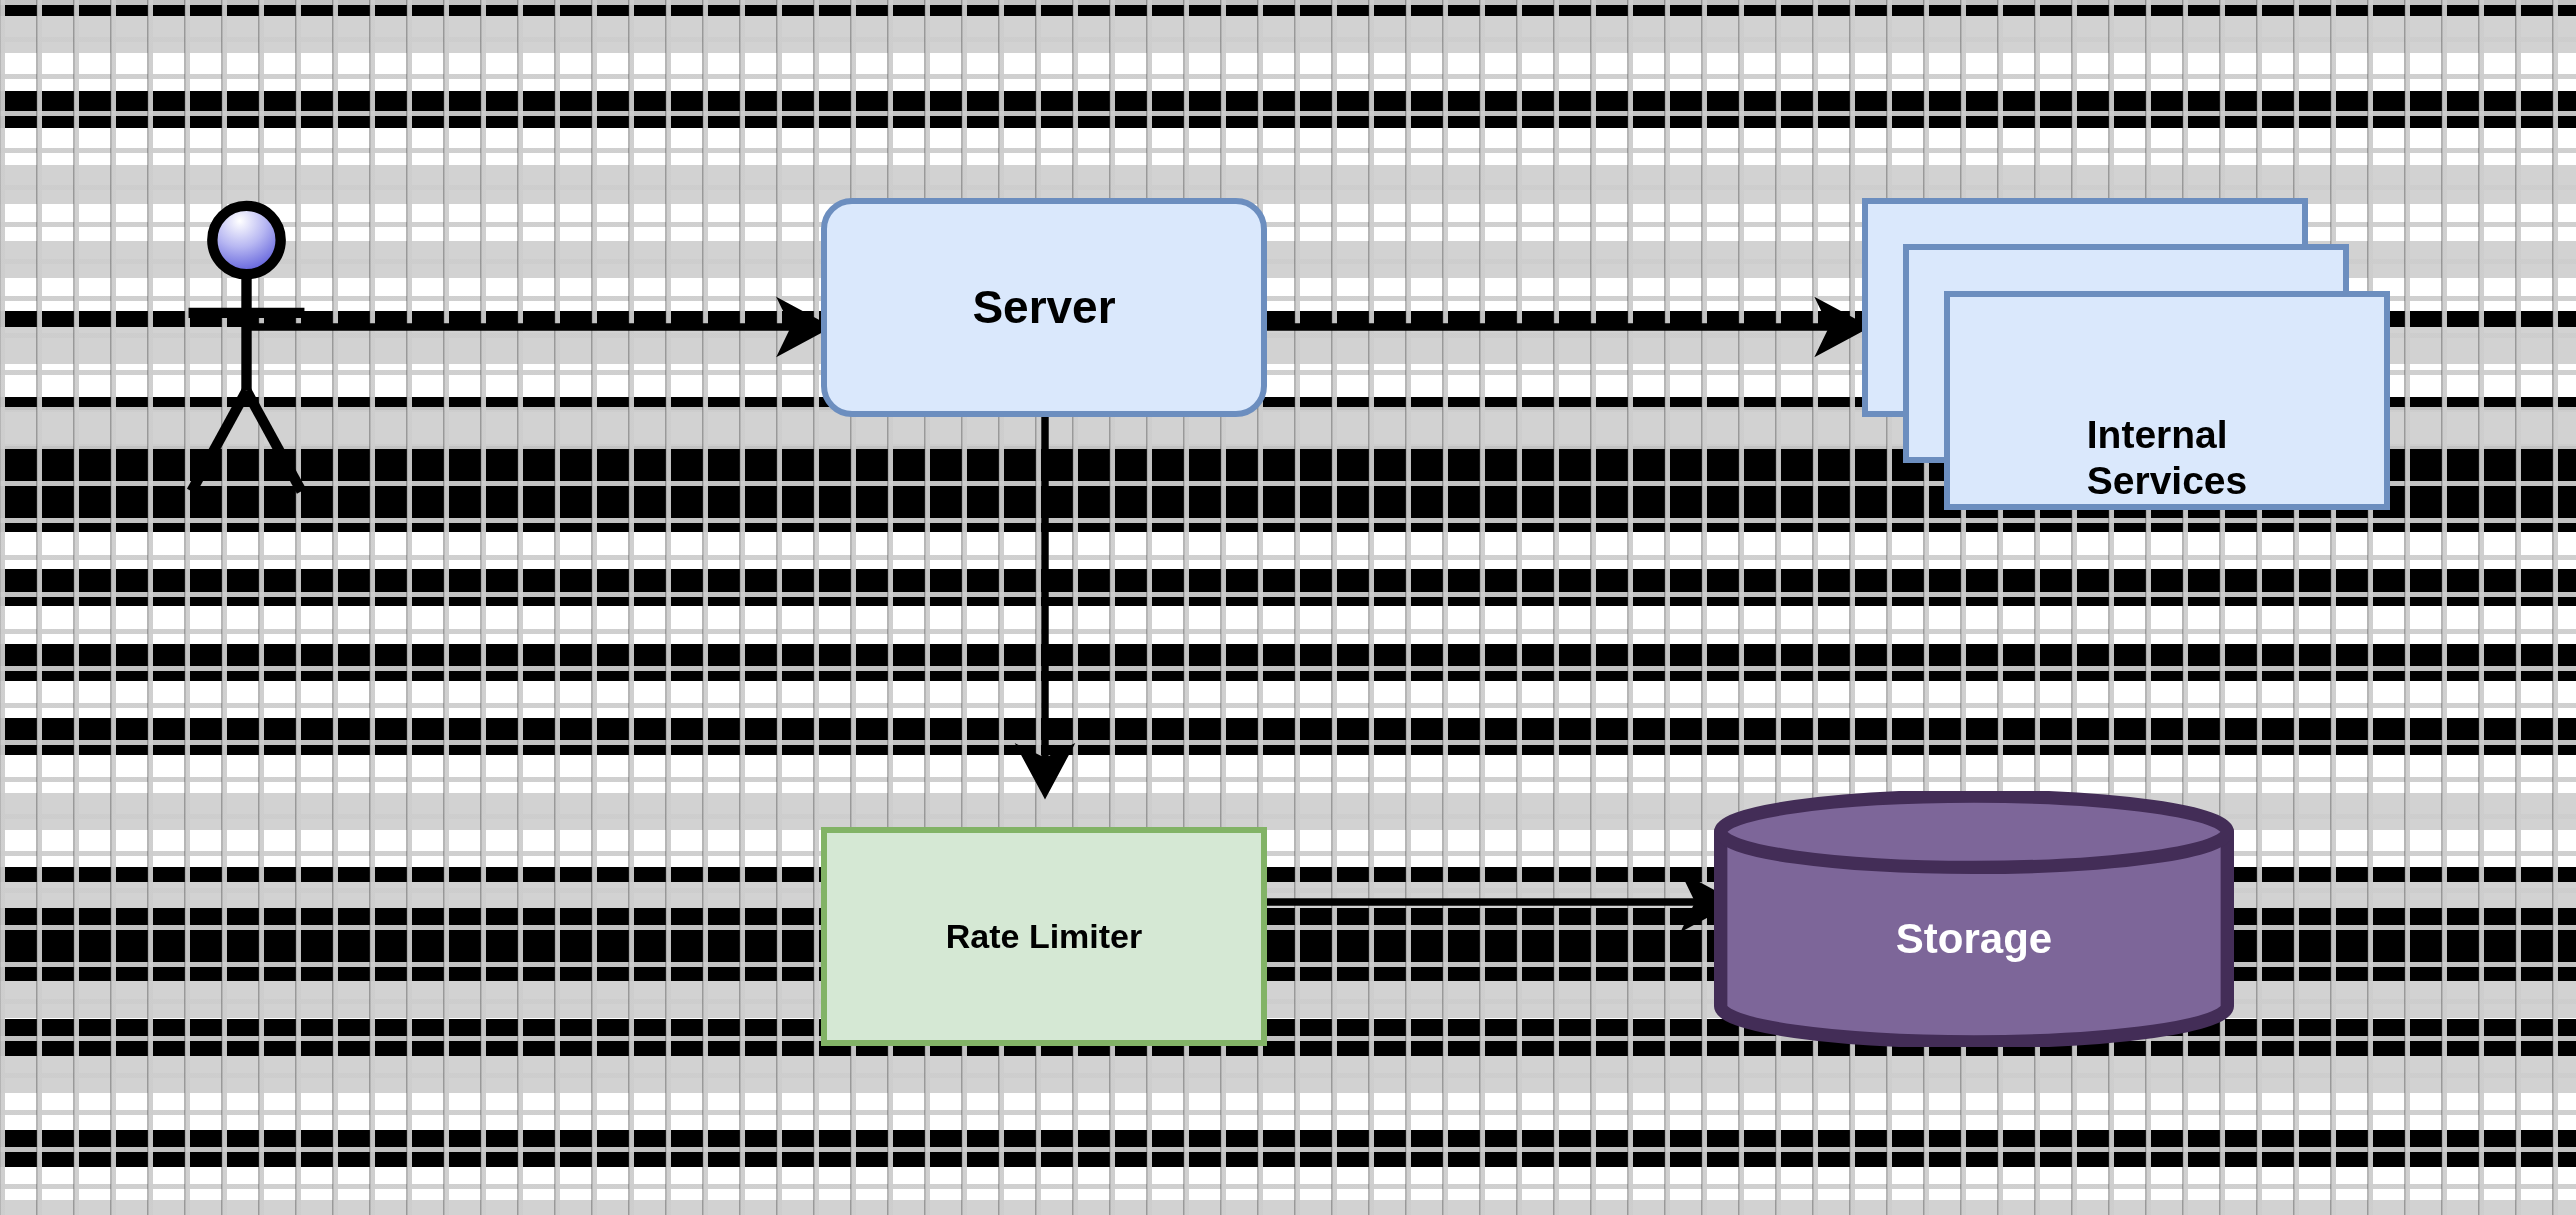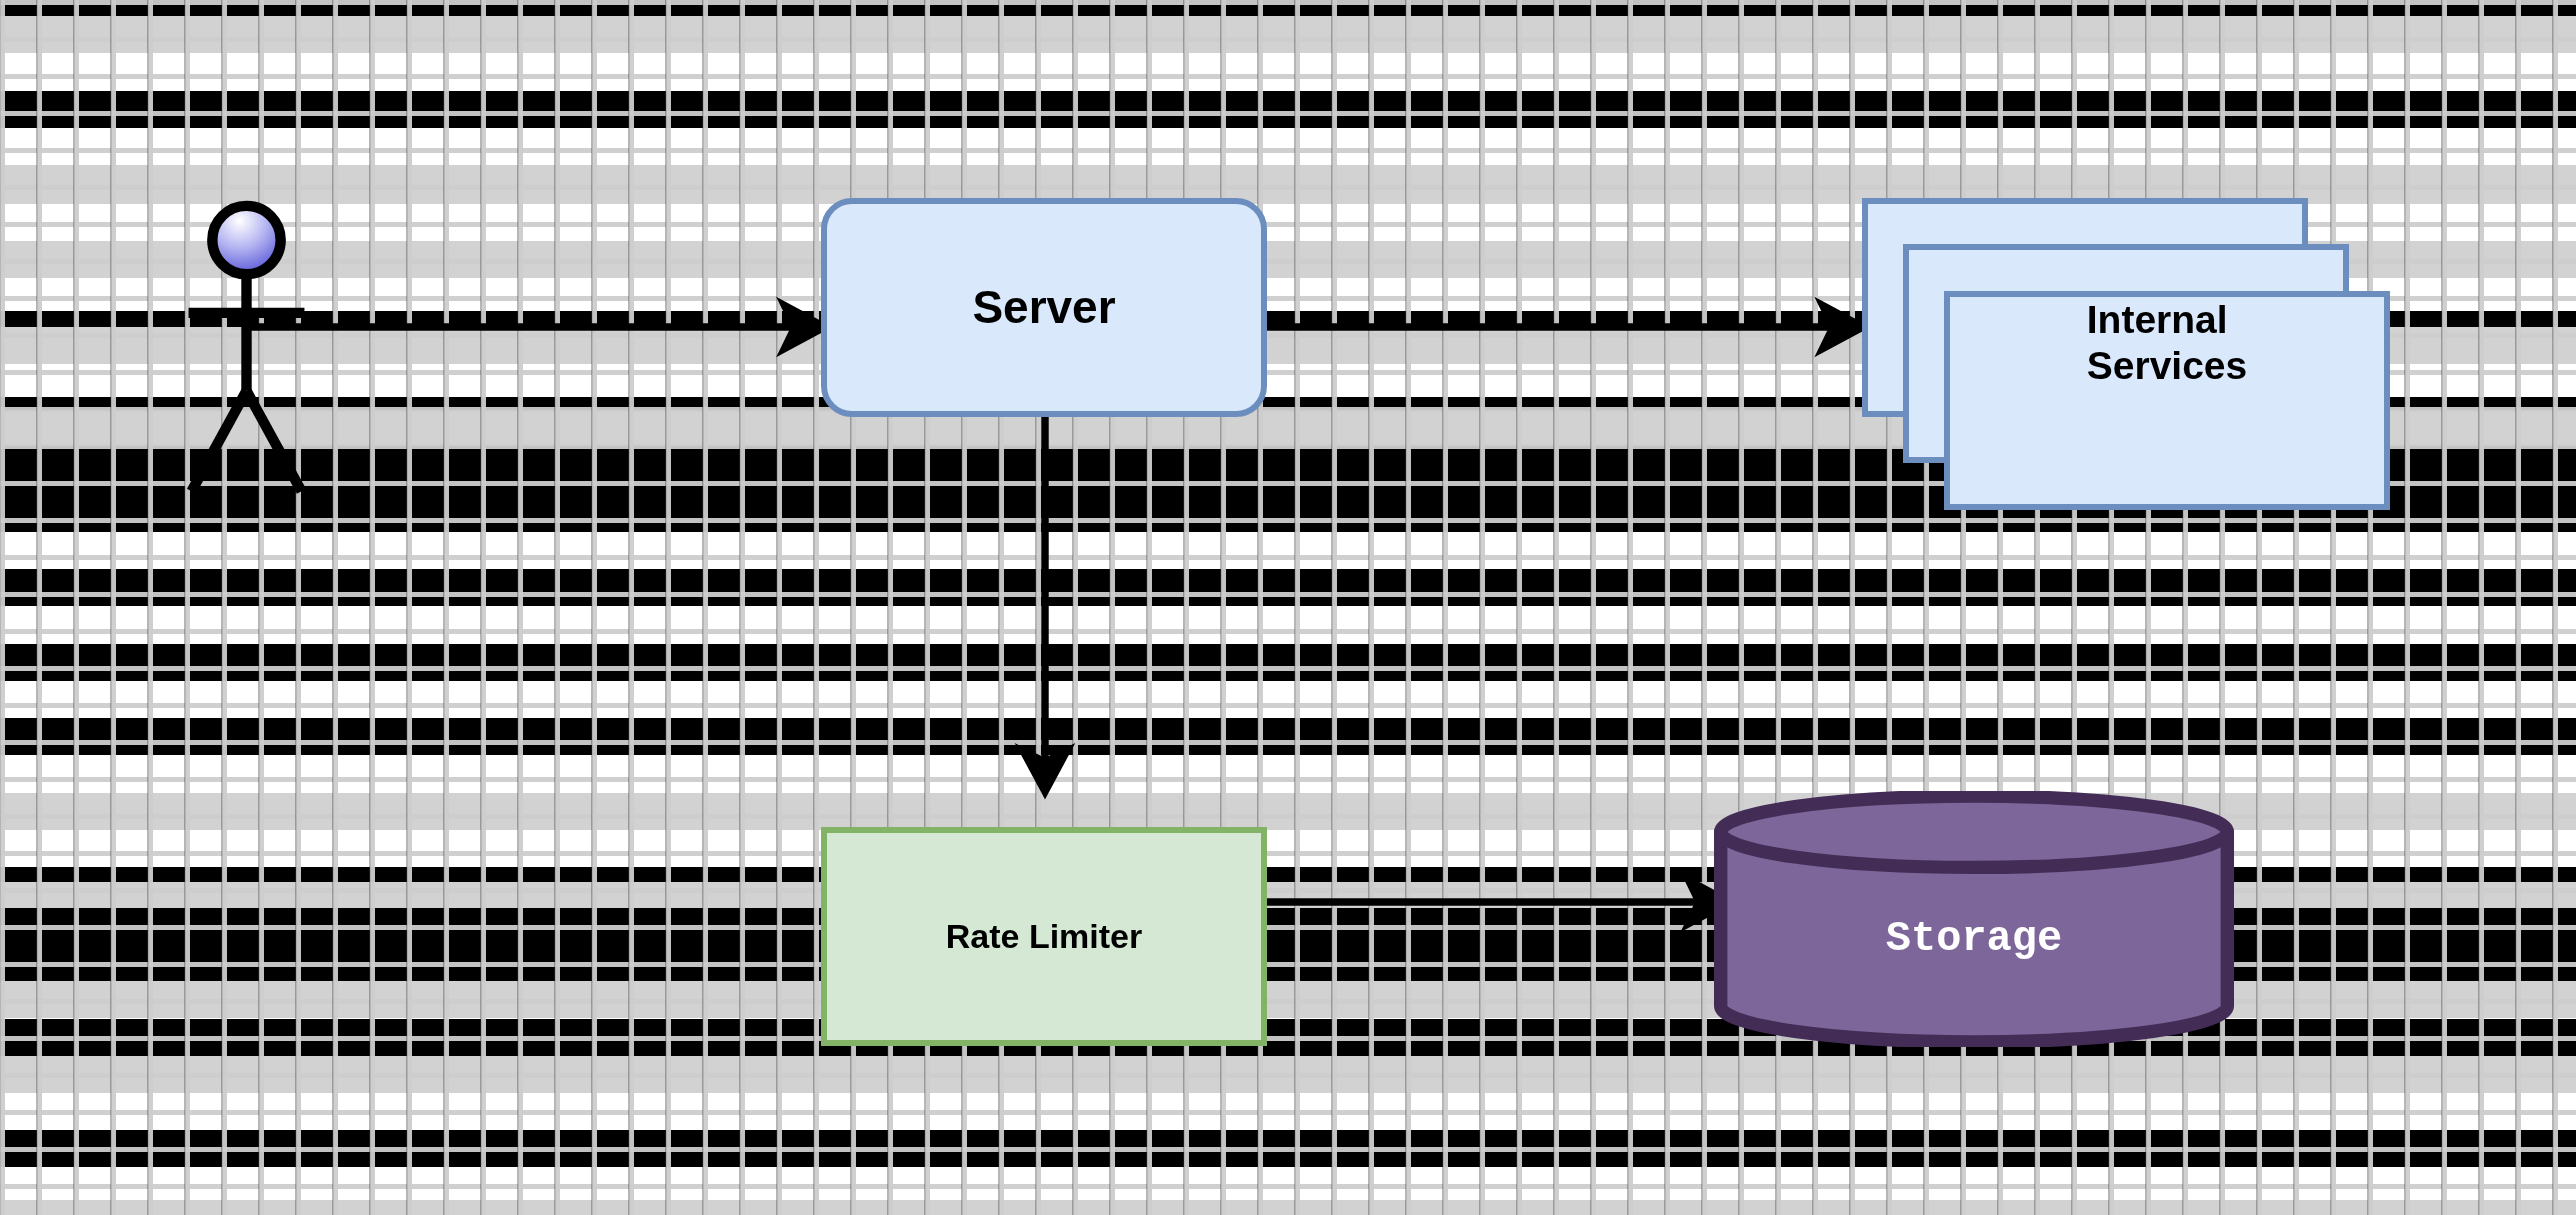--- a/index.html
+++ b/index.html
@@ -53,31 +53,31 @@
     background:#d5e8d4;border:6.7px solid #82b366;
   }
   #ratelimiter .lbl{font-size:34px;font-weight:bold;color:#000;line-height:1.1;}
 
   
   #svcstack{position:absolute;left:1862px;top:190px;width:520px;height:320px;}
   .svccard{position:absolute;box-sizing:border-box;width:446px;height:219px;
            background:#dae8fc;border:6.7px solid #6c8ebf;}
   #svc-back{left:0px;top:0px;}
   #svc-mid{left:41px;top:46px;}
-  #svc-front{left:82px;top:93px;display:flex;align-items:flex-start;justify-content:center;}
+  #svc-front{left:82px;top:93px;display:flex;align-items:flex-end;justify-content:center;}
   #svc-front .lbl{font-size:39px;font-weight:bold;color:#000;line-height:1.18;}
 
   
   #storage{position:absolute;left:1714px;top:783px;width:520px;height:256px;}
   #storage svg{display:block;width:100%;height:100%;}
   #storage .lbl{
     position:absolute;left:0;top:0;width:100%;height:100%;
     display:flex;align-items:center;justify-content:center;
     font-size:42px;font-weight:bold;color:#ffffff;
-    padding-top:40px;box-sizing:border-box;pointer-events:none;font-family:Liberation Mono, monospace;
+    padding-top:40px;box-sizing:border-box;pointer-events:none;
   }
 
   
   #actor{position:absolute;left:172px;top:186px;width:149px;height:312px;}
   #actor svg{display:block;width:100%;height:100%;}
 
   
   .edge{position:absolute;}
   .edge svg{display:block;overflow:visible;}
 </style>

